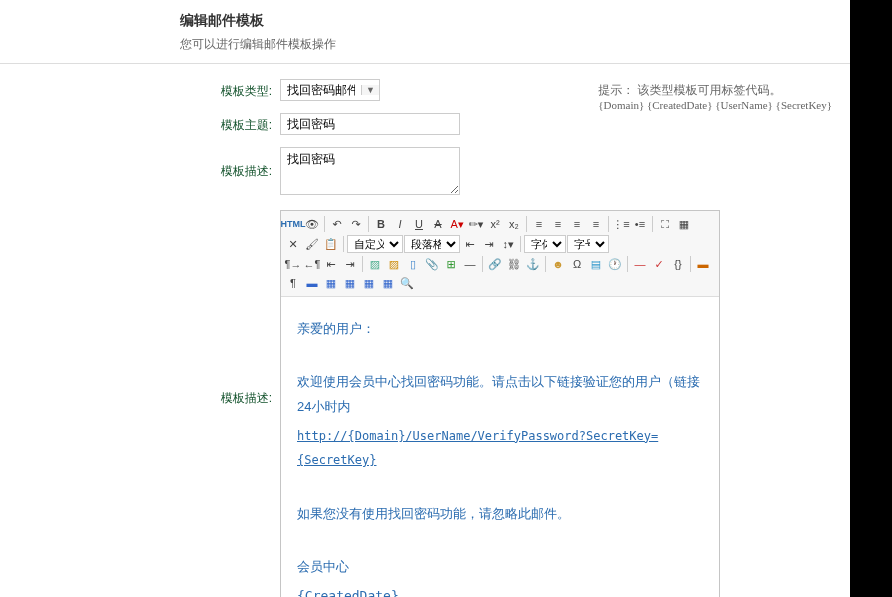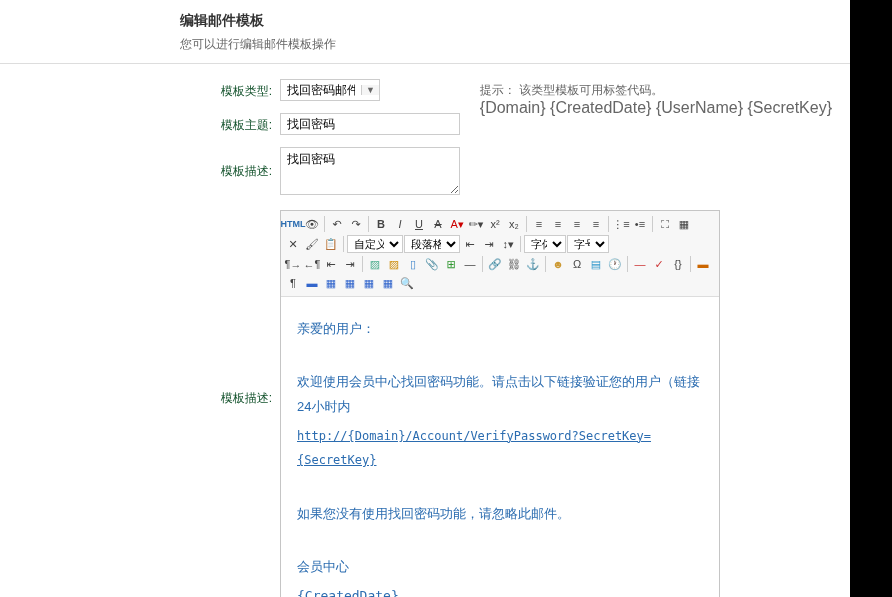--- a/index.html
+++ b/index.html
@@ -13,21 +13,21 @@
 .form-row { display: flex; margin-bottom: 12px; align-items: flex-start; }
 .form-label { width: 260px; text-align: right; padding-right: 8px; color: #14532d; font-size: 12px; padding-top: 4px; }
 .form-control { flex: 1; }
 .select-wrap { display: inline-flex; align-items: center; border: 1px solid #ccc; background: #fff; height: 22px; }
 .select-wrap input { border: none; padding: 2px 6px; font-size: 12px; width: 80px; outline: none; }
 .select-wrap .arrow { width: 18px; border-left: 1px solid #ccc; display: flex; align-items: center; justify-content: center; background: #f5f5f5; font-size: 9px; color: #666; }
 .text-input { border: 1px solid #ccc; padding: 3px 6px; font-size: 12px; width: 180px; height: 22px; }
 .textarea { border: 1px solid #ccc; padding: 3px 6px; font-size: 12px; width: 180px; height: 48px; resize: both; font-family: inherit; }
 .hint-box { position: absolute; right: 60px; top: 18px; font-size: 12px; color: #666; }
 .hint-box .hint-line { }
-.hint-box .tags { color: #666; font-family: Liberation Sans, sans-serif; font-size: 16px; }
+.hint-box .tags { color: #666; font-family: Liberation Serif, serif; font-size: 11px; }
 .editor-wrap { border: 1px solid #c5c5c5; width: 440px; background: #fff; }
 .toolbar { background: #f7f7f7; border-bottom: 1px solid #ddd; padding: 3px; }
 .tb-row { display: flex; flex-wrap: wrap; align-items: center; gap: 1px; padding: 1px 0; }
 .tb-btn { width: 18px; height: 18px; display: inline-flex; align-items: center; justify-content: center; font-size: 11px; cursor: pointer; color: #444; border: 1px solid transparent; }
 .tb-sep { width: 1px; height: 16px; background: #ccc; margin: 0 2px; }
 .tb-select { border: 1px solid #ccc; font-size: 11px; height: 18px; padding: 0 2px; background: #fff; }
 .tb-select.w50 { width: 56px; }
 .tb-select.w40 { width: 42px; }
 .tb-html { color: #2b6cb0; font-size: 9px; font-weight: bold; padding: 0 3px; }
 .editor-content { padding: 20px 16px; height: 300px; overflow: auto; font-size: 13px; line-height: 1.9; color: #2b6cb0; }
@@ -165,21 +165,21 @@
               <span class="tb-btn" style="color:#36c">▦</span>
               <span class="tb-btn" style="color:#36c">▦</span>
               <span class="tb-btn" style="color:#36c">▦</span>
               <span class="tb-btn">🔍</span>
             </div>
           </div>
           <div class="editor-content">
             <p>亲爱的用户：</p>
             <br>
             <p>欢迎使用会员中心找回密码功能。请点击以下链接验证您的用户（链接24小时内</p>
-            <p><a href="#">http://{Domain}/Account/VerifyPassword?SecretKey={SecretKey}</a></p>
+            <p><a href="#">http://{Domain}/UserName/VerifyPassword?SecretKey={SecretKey}</a></p>
             <br>
             <p>如果您没有使用找回密码功能，请忽略此邮件。</p>
             <br>
             <p>会员中心</p>
             <p style="font-family:monospace">{CreatedDate}</p>
             
           </div>
 
         </div>
       </div>

